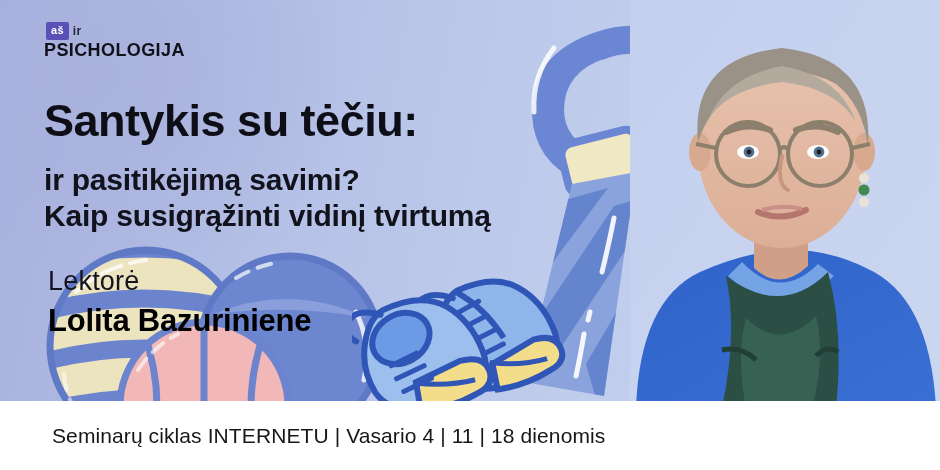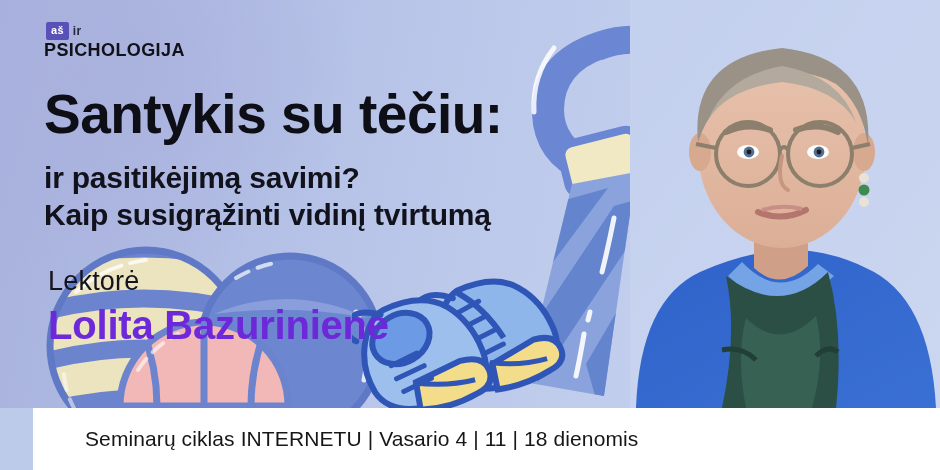--- a/index.html
+++ b/index.html
@@ -77,26 +77,26 @@
     font-weight: 700;
     letter-spacing: .4px;
     line-height: 1;
     white-space: nowrap;
   }
 
   
   .copy { position: absolute; left: 44px; top: 82px; z-index: 6; }
   .h-title {
     color: #0e0e16;
-    font-size: 55px;
+    font-size: 45px;
     font-weight: 700;
     letter-spacing: -0.5px;
     line-height: 1.02;
     white-space: nowrap;
-    margin: 4px 0 18px 0;
+    margin: 16px 0 18px 0;
   }
   .h-sub {
     color: #12121c;
     font-size: 30px;
     font-weight: 700;
     letter-spacing: -0.2px;
     line-height: 1.22;
     margin: 0;
     white-space: nowrap;
   }
@@ -106,48 +106,47 @@
   .lect-label {
     color: #14141f;
     font-size: 27px;
     font-weight: 400;
     letter-spacing: .2px;
     line-height: 1;
     margin: 0 0 10px 0;
     white-space: nowrap;
   }
   .lect-name {
-    color: #6d28d9;
-    font-size: 40px;
+    color: #000000;
+    font-size: 31px;
     font-weight: 700;
     letter-spacing: -0.2px;
     line-height: 1;
     margin: 0;
     white-space: nowrap;
   }
 
   
   .portrait {
     position: absolute;
     right: 0; top: 0;
     width: 310px; height: 408px;
     overflow: hidden;
     z-index: 5;
   }
 
   
   .footer {
     position: absolute;
     left: 0; right: 0; bottom: 0;
-    height: 62px;
+    height: 69px;
     background: #ffffff;
     display: flex;
     align-items: center;
     z-index: 8;
-    margin-left: 33px;
   }
   .footer-text {
     margin-left: 52px;
     color: #17171a;
     font-size: 21px;
     font-weight: 400;
     letter-spacing: .1px;
     white-space: nowrap;
   }
 </style>

